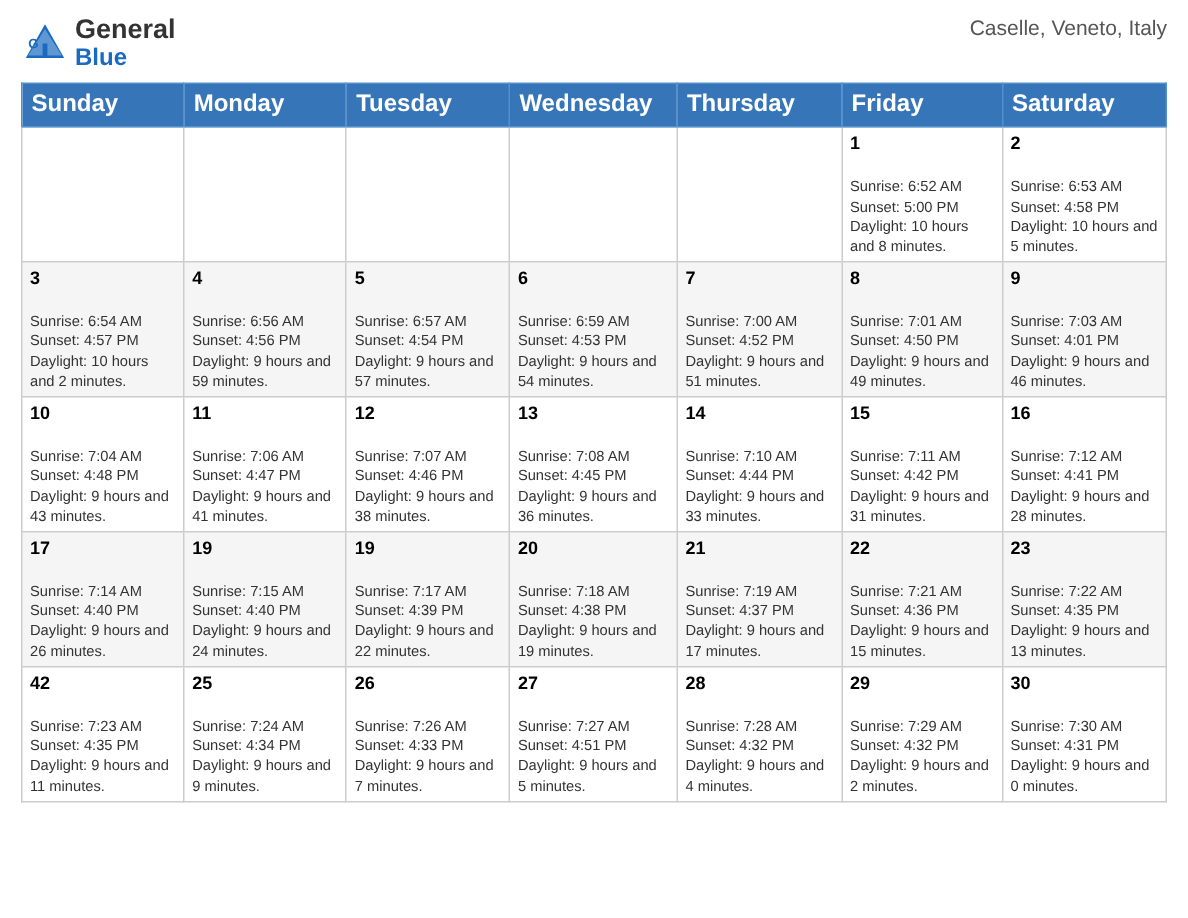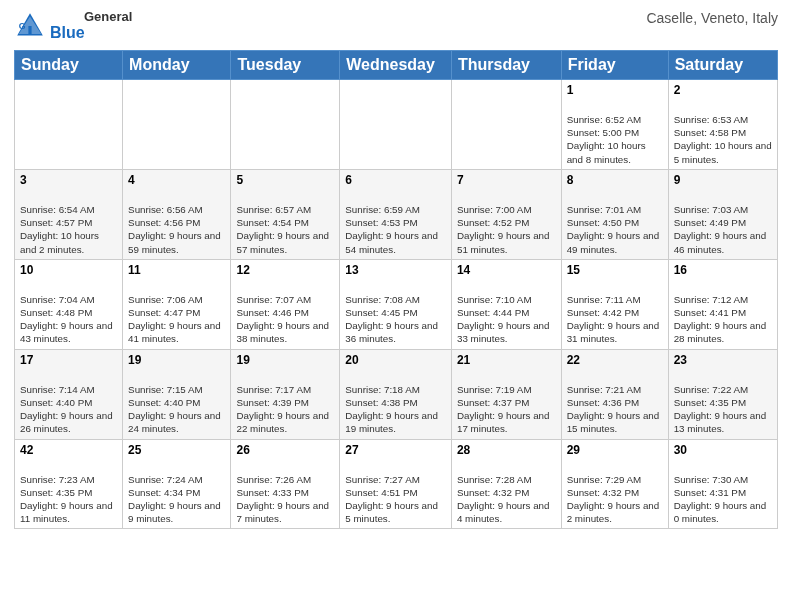--- a/index.html
+++ b/index.html
@@ -25,24 +25,23 @@
       display: flex;
       align-items: center;
       gap: 4px;
     }
     .logo-text {
       display: flex;
       flex-direction: column;
       line-height: 1.1;
     }
     .logo-general {
-      font-size: 13px;
+      font-size: 18px;
       font-weight: bold;
       color: #333;
-      margin-left: 34px;
     }
     .logo-blue {
       font-size: 16px;
       font-weight: bold;
       color: #1a6bbf;
     }
     .logo-icon {
       width: 32px;
       height: 32px;
     }
@@ -193,21 +192,21 @@
           <td>
             <span class="day-number">8</span>
             <div class="day-info">Sunrise: 7:01 AM
 Sunset: 4:50 PM
 Daylight: 9 hours
 and 49 minutes.</div>
           </td>
           <td>
             <span class="day-number">9</span>
             <div class="day-info">Sunrise: 7:03 AM
-Sunset: 4:49 PM
+Sunset: 4:01 PM
 Daylight: 9 hours
 and 46 minutes.</div>
           </td>
         </tr>
         <tr>
           <td>
             <span class="day-number">10</span>
             <div class="day-info">Sunrise: 7:04 AM
 Sunset: 4:48 PM
 Daylight: 9 hours

